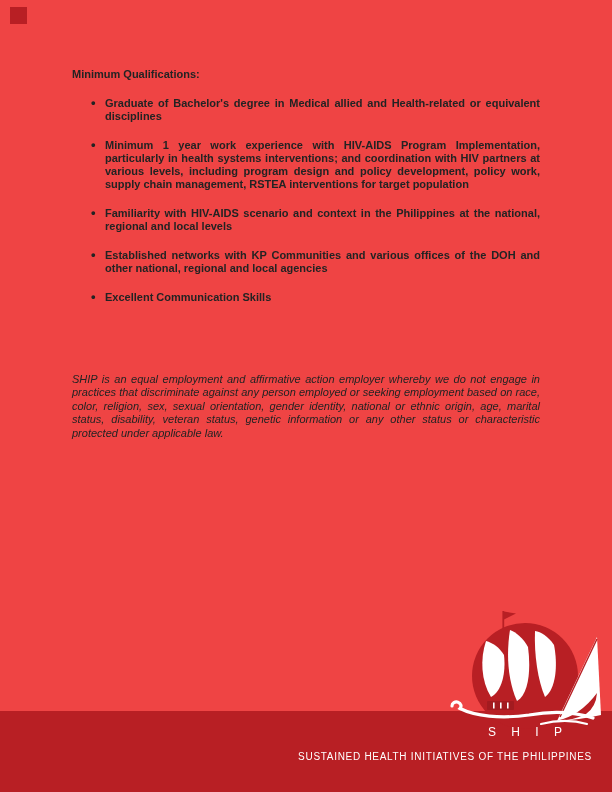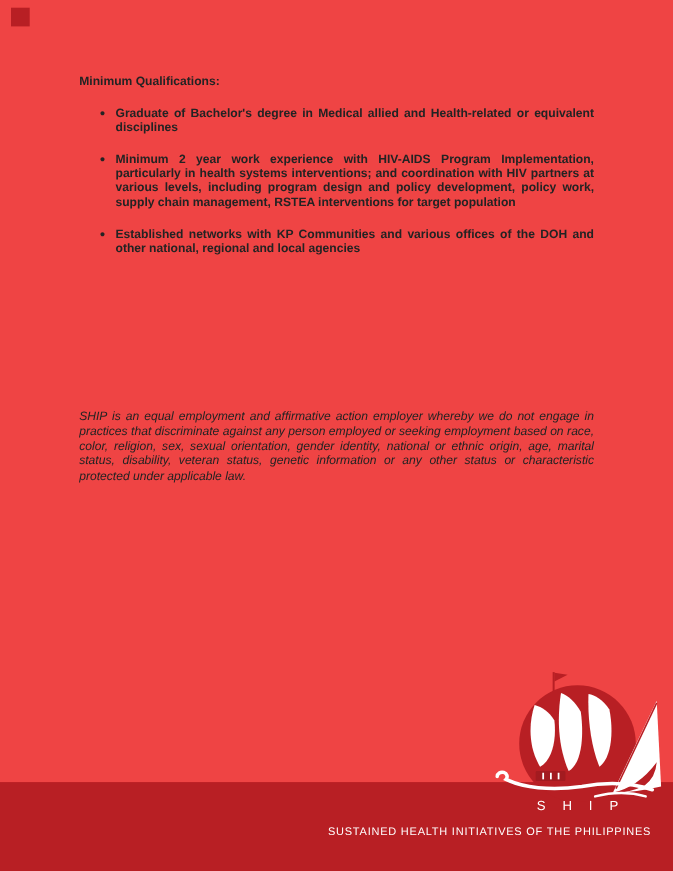--- a/index.html
+++ b/index.html
@@ -89,22 +89,24 @@
 <body>
 
 <div class="page">
 
   <div class="corner-square"></div>
 
   <div class="heading">Minimum Qualifications:</div>
 
   <ul class="qual-list">
     <li>Graduate of Bachelor's degree in Medical allied and Health-related or equivalent disciplines</li>
-    <li>Minimum 2 year work experience with HIV-AIDS Program Implementation, particularly in health systems interventions; and coordination with HIV partners at various levels, including program design and policy development, policy work, supply chain management, RSTEA interventions for target population</li>
+    <li>Minimum 1 year work experience with HIV-AIDS Program Implementation, particularly in health systems interventions; and coordination with HIV partners at various levels, including program design and policy development, policy work, supply chain management, RSTEA interventions for target population</li>
+    <li>Familiarity with HIV-AIDS scenario and context in the Philippines at the national, regional and local levels</li>
     <li>Established networks with KP Communities and various offices of the DOH and other national, regional and local agencies</li>
+    <li>Excellent Communication Skills</li>
   </ul>
 
   <p class="eeo">SHIP is an equal employment and affirmative action employer whereby we do not engage in practices that discriminate against any person employed or seeking employment based on race, color, religion, sex, sexual orientation, gender identity, national or ethnic origin, age, marital status, disability, veteran status, genetic information or any other status or characteristic protected under applicable law.</p>
 
   <div class="footer-band"></div>
 
   <svg class="ship-logo" viewBox="0 0 160 155" xmlns="http://www.w3.org/2000/svg" aria-hidden="true">
 
     <g>
       <rect class="f-red" x="57.4" y="14" width="1.8" height="18"></rect>

